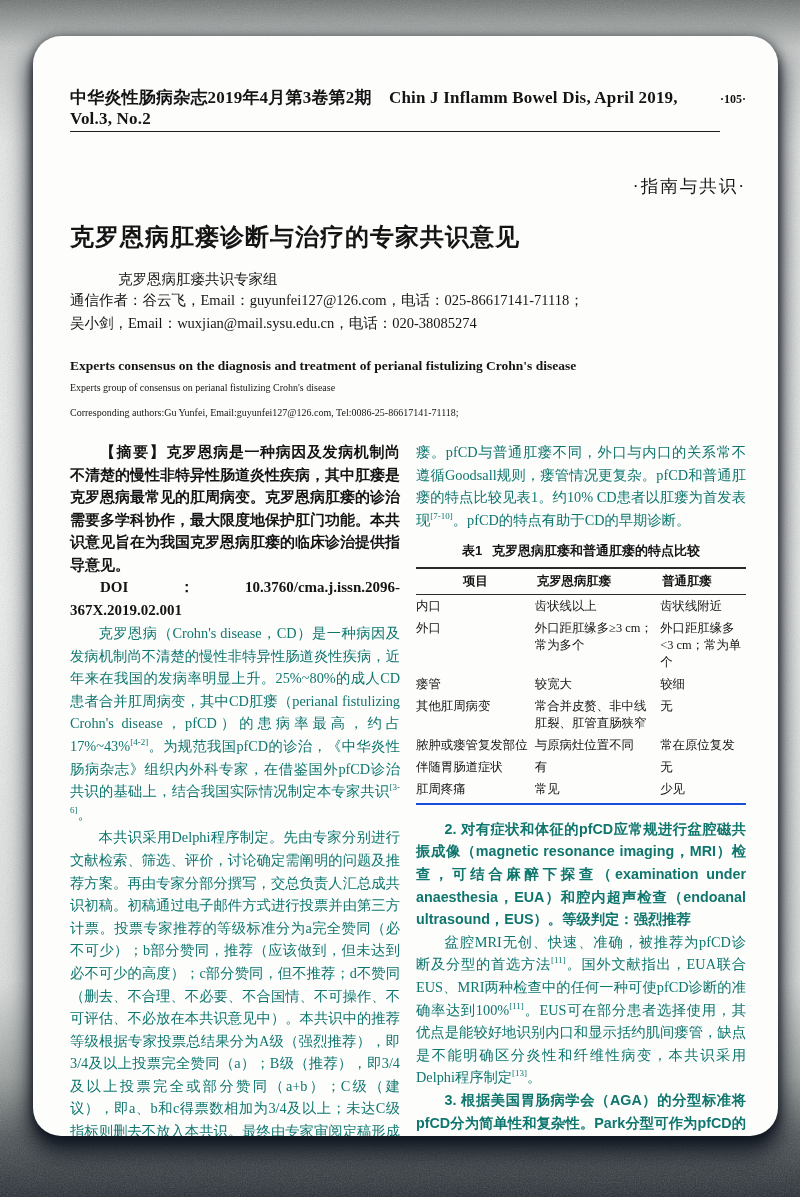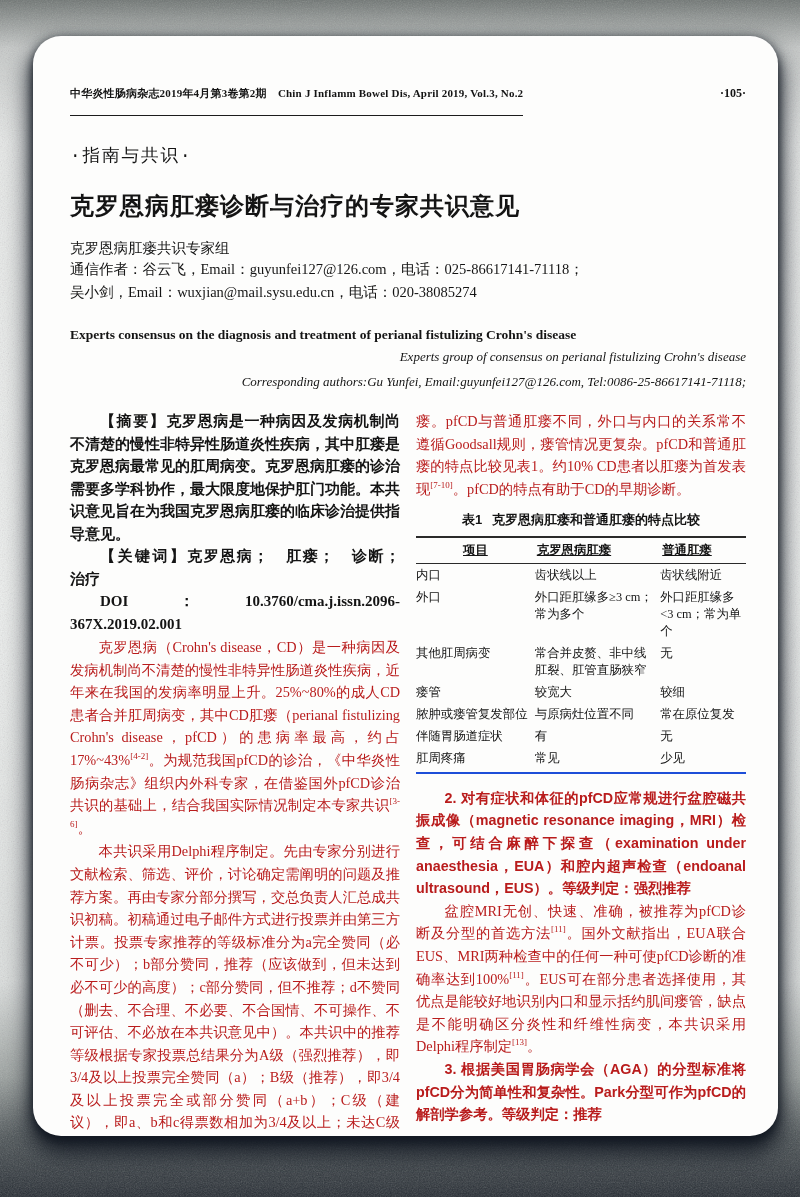--- a/index.html
+++ b/index.html
@@ -25,60 +25,60 @@
                 0 5px 8px rgba(16,22,32,.8),
                 0 0 10px rgba(50,56,60,.35);
     overflow: hidden;
     color: #141414;
   }
   .content { padding: 50px 32px 0 37px; }
 
   
   .header-row { display: flex; justify-content: space-between; align-items: baseline; }
   .journal-line {
-    font-size: 11px; font-weight: bold; letter-spacing: .2px;
-    border-bottom: 1.5px solid #1c1c1c; padding-bottom: 14px;
+    font-size: 17px; font-weight: bold; letter-spacing: .2px;
+    border-bottom: 1.5px solid #1c1c1c; padding-bottom: 2px;
   }
   .page-num { font-size: 12px; font-weight: bold; }
 
-  .column-tag { margin-top: 27px; font-size: 17.5px; letter-spacing: 2px; font-family: Liberation Mono, monospace; }
+  .column-tag { margin-top: 42px; text-align: right; font-size: 17.5px; letter-spacing: 2px; }
 
   .title {
     margin-top: 23px;
     font-family: "Liberation Sans", "DejaVu Sans", sans-serif;
     font-size: 24px; font-weight: bold; letter-spacing: 1px;
   }
 
   .kaiti { font-style: normal; font-size: 14.5px; }
-  .author-group { margin-top: 17px; font-size: 14.5px; }
+  .author-group { margin-top: 17px; font-size: 14.5px; margin-left: 48px; }
   .corr { font-size: 14.5px; line-height: 23px; }
   .corr:first-of-type { margin-top: 3px; }
 
   .en-block { margin-top: 21px; }
   .en-title { font-size: 13.5px; font-weight: bold; line-height: 20px; }
-  .en-line { font-size: 13px; font-style: italic; line-height: 24.5px; text-align: right; }
+  .en-line { font-size: 10px; line-height: 24.5px; }
   .en-line:first-of-type { margin-top: 3px; }
 
   
   .columns { display: flex; gap: 16px; margin-top: 16px; }
   .col { width: 330px; }
 
   .abstract {
     font-family: "Liberation Sans", "DejaVu Sans", sans-serif;
     font-size: 15px; font-weight: 600;
     line-height: 22.5px; text-align: justify;
   }
   .abstract p { text-indent: 2em; }
   .abstract .label { font-weight: 700; letter-spacing: 1px; }
   .abstract .doi-line { text-indent: 2em; font-family: "Liberation Serif", serif; font-weight: bold; }
 
   .para {
     font-size: 14.3px; line-height: 22.6px;
     text-align: justify; text-indent: 2em;
-    color: #b91c1c;
+    color: #0f766e;
   }
   .para.noindent { text-indent: 0; }
   .para.h {
     font-family: "Liberation Sans", "DejaVu Sans", sans-serif;
     font-weight: 700;
   }
   .para sup { font-size: 9px; line-height: 0; }
   .left-col .para { margin-top: 1px; }
 
   
@@ -89,21 +89,21 @@
     font-size: 13px; font-weight: 700;
   }
   .table-caption .tbl-no { margin-right: 10px; }
   table.cmp {
     width: 100%; border-collapse: collapse;
     font-size: 12.4px; line-height: 17px;
     margin-bottom: 13px;
   }
   table.cmp th {
     border-top: 2px solid #2a2a2a; border-bottom: 1px solid #2a2a2a;
-    font-weight: 700; padding: 4px 2px; text-align: left; text-decoration: underline;
+    font-weight: 700; padding: 4px 2px; text-align: left;
   }
   table.cmp th:first-child { text-align: center; }
   table.cmp td { padding: 2.5px 2px 2.5px 0; vertical-align: top; }
   table.cmp tr:last-child td { border-bottom: 2px solid #1d4ed8; padding-bottom: 5px; }
   table.cmp .c-item { width: 36%; }
   table.cmp .c-cd { width: 38%; }
   table.cmp .c-common { width: 26%; }
 </style>
 </head>
 <body>
@@ -136,21 +136,20 @@
       <div class="en-title">Experts consensus on the diagnosis and treatment of perianal fistulizing Crohn's disease</div>
       <div class="en-line">Experts group of consensus on perianal fistulizing Crohn's disease</div>
       <div class="en-line">Corresponding authors:Gu Yunfei, Email:guyunfei127@126.com, Tel:0086-25-86617141-71118;</div>
     </div>
 
     <div class="columns">
 
       <div class="col left-col">
         <div class="abstract">
           <p><span class="label">【摘要】</span><span>克罗恩病是一种病因及发病机制尚不清楚的慢性非特异性肠道炎性疾病，其中肛瘘是克罗恩病最常见的肛周病变。克罗恩病肛瘘的诊治需要多学科协作，最大限度地保护肛门功能。本共识意见旨在为我国克罗恩病肛瘘的临床诊治提供指导意见。</span></p>
-          <p><span class="label">【关键词】</span><span>克罗恩病；　肛瘘；　诊断；　治疗</span></p>
           <p class="doi-line">DOI：10.3760/cma.j.issn.2096-367X.2019.02.001</p>
         </div>
 
         <p class="para"><span>克罗恩病（Crohn's disease，CD）是一种病因及发病机制尚不清楚的慢性非特异性肠道炎性疾病，近年来在我国的发病率明显上升。25%~80%的成人CD患者合并肛周病变，其中CD肛瘘（perianal fistulizing Crohn's disease，pfCD）的患病率最高，约占17%~43%</span><sup>[4-2]</sup><span>。为规范我国pfCD的诊治，《中华炎性肠病杂志》组织内外科专家，在借鉴国外pfCD诊治共识的基础上，结合我国实际情况制定本专家共识</span><sup>[3-6]</sup><span>。</span></p>
         <p class="para">本共识采用Delphi程序制定。先由专家分别进行文献检索、筛选、评价，讨论确定需阐明的问题及推荐方案。再由专家分部分撰写，交总负责人汇总成共识初稿。初稿通过电子邮件方式进行投票并由第三方计票。投票专家推荐的等级标准分为a完全赞同（必不可少）；b部分赞同，推荐（应该做到，但未达到必不可少的高度）；c部分赞同，但不推荐；d不赞同（删去、不合理、不必要、不合国情、不可操作、不可评估、不必放在本共识意见中）。本共识中的推荐等级根据专家投票总结果分为A级（强烈推荐），即3/4及以上投票完全赞同（a）；B级（推荐），即3/4及以上投票完全或部分赞同（a+b）；C级（建议），即a、b和c得票数相加为3/4及以上；未达C级指标则删去不放入本共识。最终由专家审阅定稿形成本共识意见。根据证据级别高低及专家投票结果，本共识将推荐等级分为“强烈推荐”、“推荐”和“建议”3个等级。</p>
 
       </div>
 
       <div class="col right-col">
         <p class="para noindent"><span>瘘。pfCD与普通肛瘘不同，外口与内口的关系常不遵循Goodsall规则，瘘管情况更复杂。pfCD和普通肛瘘的特点比较见表1。约10% CD患者以肛瘘为首发表现</span><sup>[7-10]</sup><span>。pfCD的特点有助于CD的早期诊断。</span></p>
@@ -172,30 +171,30 @@
               <td>内口</td>
               <td>齿状线以上</td>
               <td>齿状线附近</td>
             </tr>
             <tr>
               <td>外口</td>
               <td>外口距肛缘多≥3 cm；常为多个</td>
               <td>外口距肛缘多 &lt;3 cm；常为单个</td>
             </tr>
             <tr>
+              <td>瘘管</td>
+              <td>较宽大</td>
+              <td>较细</td>
+            </tr>
+            <tr>
               <td>其他肛周病变</td>
               <td>常合并皮赘、非中线肛裂、肛管直肠狭窄</td>
               <td>无</td>
             </tr>
             <tr>
-              <td>瘘管</td>
-              <td>较宽大</td>
-              <td>较细</td>
-            </tr>
-            <tr>
               <td>脓肿或瘘管复发部位</td>
               <td>与原病灶位置不同</td>
               <td>常在原位复发</td>
             </tr>
             <tr>
               <td>伴随胃肠道症状</td>
               <td>有</td>
               <td>无</td>
             </tr>
             <tr>

